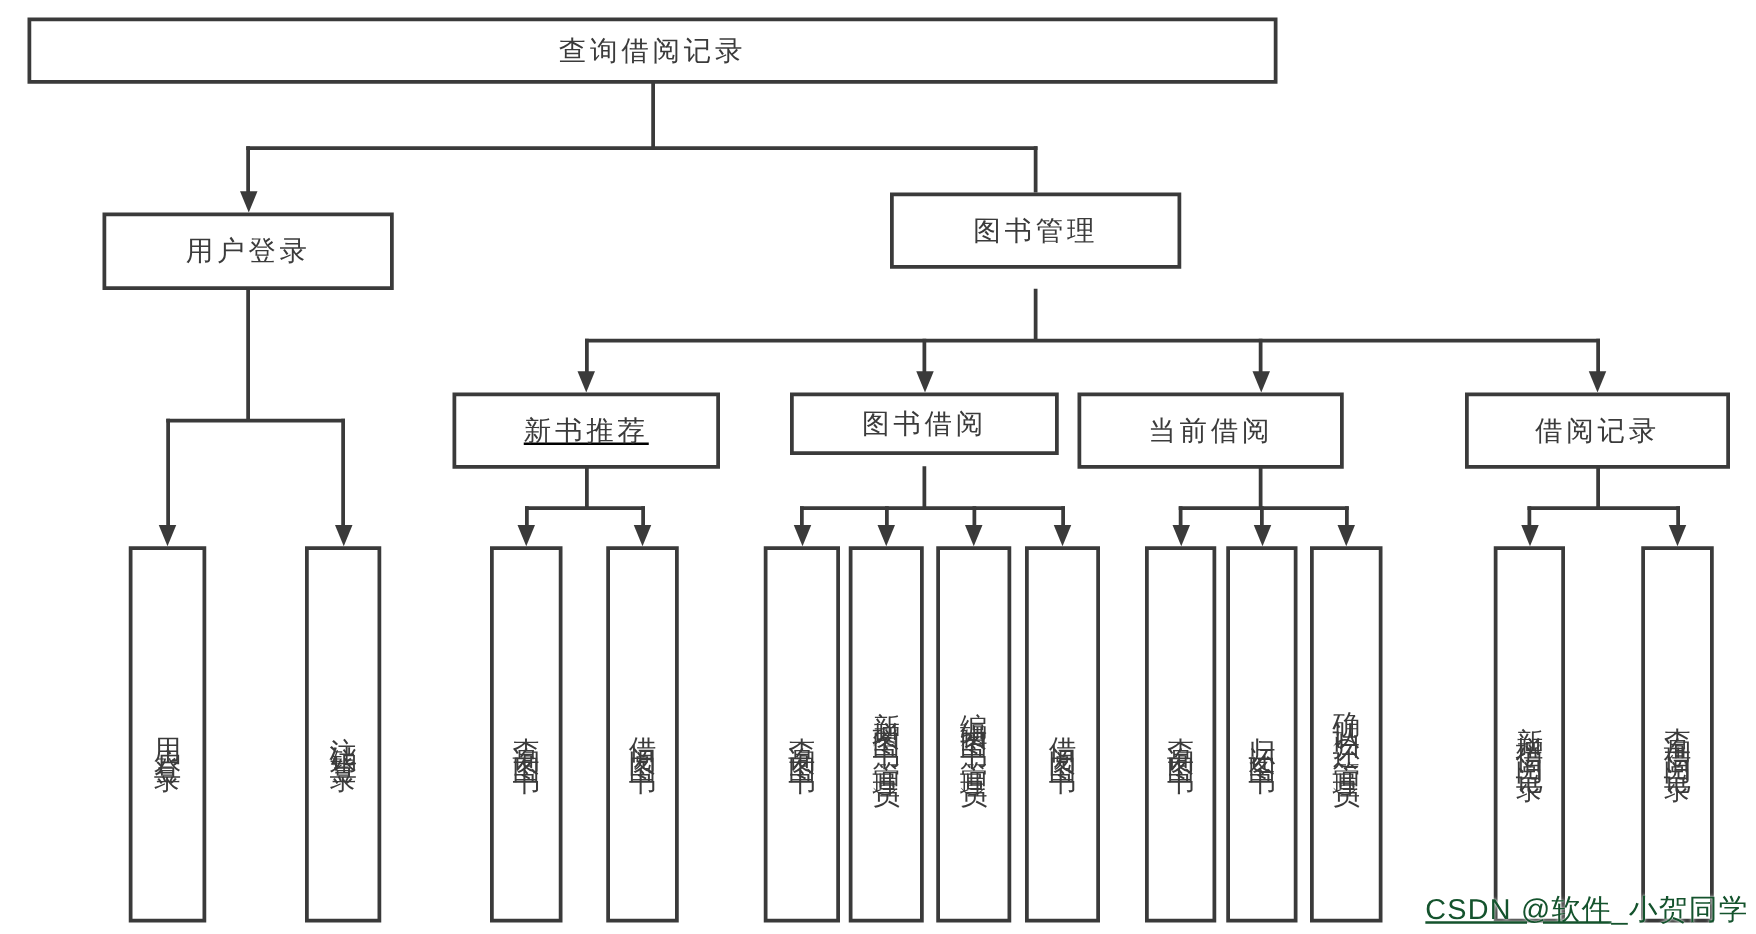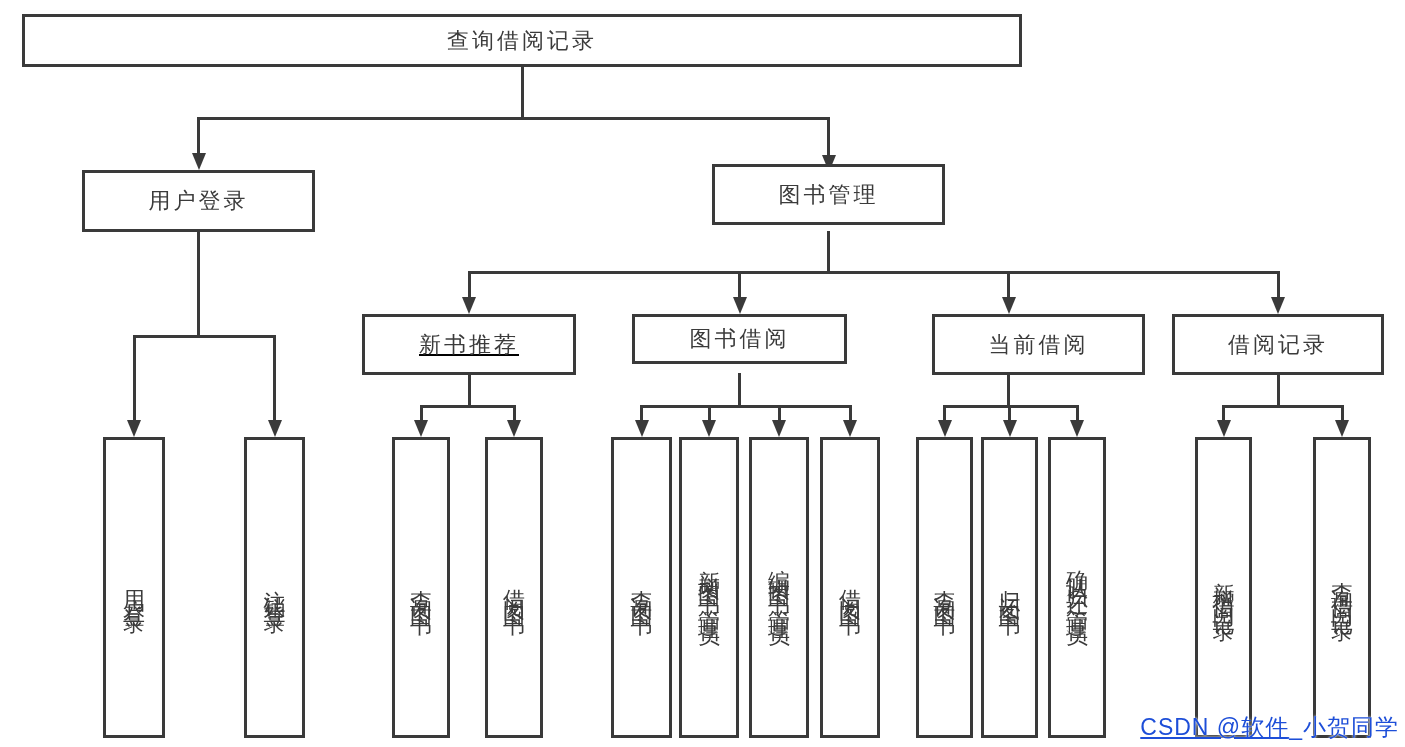--- a/index.html
+++ b/index.html
@@ -18,21 +18,21 @@
     writing-mode:vertical-rl;font-size:22px;letter-spacing:8px;
     color:#3b3b3b;line-height:1;
   }
   .cline{position:absolute;background:#3a3a3a;}
   .carrow{
     position:absolute;width:0;height:0;
     border-left:7px solid transparent;border-right:7px solid transparent;
     border-top:17px solid #3a3a3a;
   }
   .watermark{
-    position:absolute;right:6px;top:712px;font-size:23px;color:#1d4ed8;
+    position:absolute;right:6px;top:712px;font-size:23px;color:#14532d;
     letter-spacing:1px;z-index:5;white-space:nowrap;
     text-shadow:0 0 3px rgba(255,255,255,.95),0 0 1px rgba(255,255,255,.9);
   }
   .wm-underline{text-decoration:underline;}
 </style>
 </head>
 <body>
 
 <div class="canvas" id="canvas">
 
@@ -56,21 +56,21 @@
     <div class="box leaf" style="left: 103px; top: 437px; width: 62px; height: 301px;">
       <span class="v-label">用户登录</span>
     </div>
     <div class="cline" style="left: 273px; top: 335px; width: 3px; height: 87px;"></div>
     <div class="carrow" style="left: 267.5px; top: 420px;"></div>
     <div class="box leaf" style="left: 244px; top: 437px; width: 61px; height: 301px;">
       <span class="v-label">注销登录</span>
     </div>
     <div class="cline" style="left: 827px; top: 117px; width: 3px; height: 40px;"></div>
     <div class="carrow" style="left: 821.5px; top: 155px;"></div>
-    <div class="box node" style="left: 712px; top: 164px; width: 233px; height: 61px;">
+    <div class="box node" style="left: 712px; top: 154px; width: 233px; height: 61px;">
       <span class="h-label">图书管理</span>
     </div>
     <div class="cline" style="left: 827px; top: 231px; width: 3px; height: 42px;"></div>
     <div class="cline" style="left: 467.5px; top: 270.5px; width: 812px; height: 3px;"></div>
     <div class="cline" style="left: 467.5px; top: 271px; width: 3px; height: 28px;"></div>
     <div class="carrow" style="left: 462px; top: 297px;"></div>
     <div class="box node" style="left: 362px; top: 314px; width: 214px; height: 61px; text-decoration: underline;">
       <span class="h-label">新书推荐</span>
     </div>
     <div class="cline" style="left: 467.5px; top: 373px; width: 3px; height: 34px;"></div>
@@ -107,21 +107,21 @@
     <div class="box leaf" style="left: 749px; top: 437px; width: 60px; height: 301px;">
       <span class="v-label">编辑图书（管理员）</span>
     </div>
     <div class="cline" style="left: 848.5px; top: 405px; width: 3px; height: 17px;"></div>
     <div class="carrow" style="left: 843px; top: 420px;"></div>
     <div class="box leaf" style="left: 820px; top: 437px; width: 60px; height: 301px;">
       <span class="v-label">借阅图书</span>
     </div>
     <div class="cline" style="left: 1007px; top: 271px; width: 3px; height: 28px;"></div>
     <div class="carrow" style="left: 1001.5px; top: 297px;"></div>
-    <div class="box node" style="left: 932px; top: 314px; width: 213px; height: 61px;">
+    <div class="box node" style="left: 862px; top: 314px; width: 213px; height: 61px;">
       <span class="h-label">当前借阅</span>
     </div>
     <div class="cline" style="left: 1007px; top: 373px; width: 3px; height: 34px;"></div>
     <div class="cline" style="left: 943px; top: 404.5px; width: 135.5px; height: 3px;"></div>
     <div class="cline" style="left: 943px; top: 405px; width: 3px; height: 17px;"></div>
     <div class="carrow" style="left: 937.5px; top: 420px;"></div>
     <div class="box leaf" style="left: 916px; top: 437px; width: 57px; height: 301px;">
       <span class="v-label">查询图书</span>
     </div>
     <div class="cline" style="left: 1008px; top: 405px; width: 3px; height: 17px;"></div>

